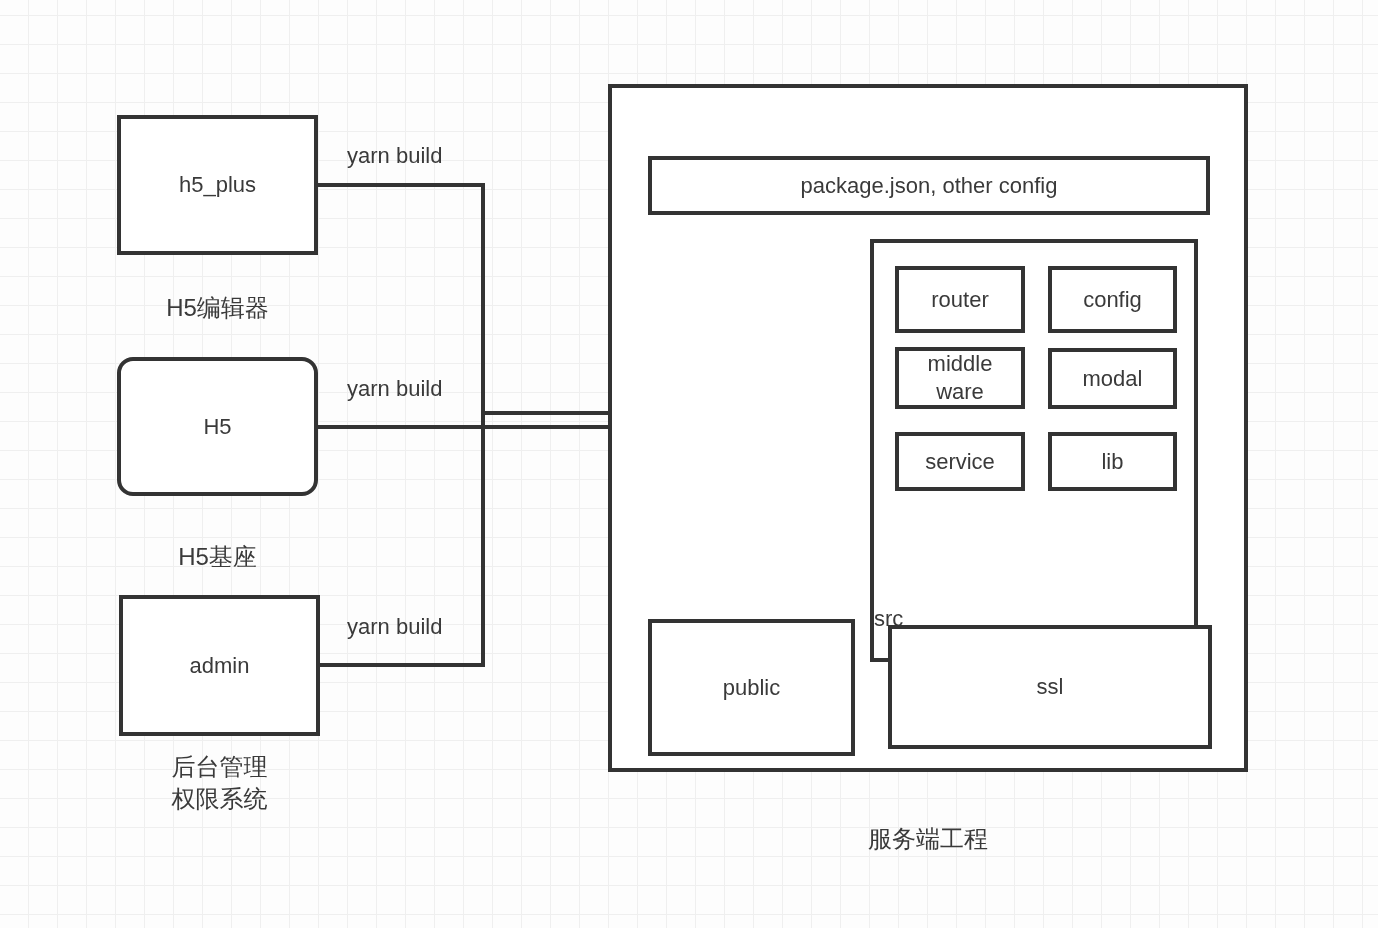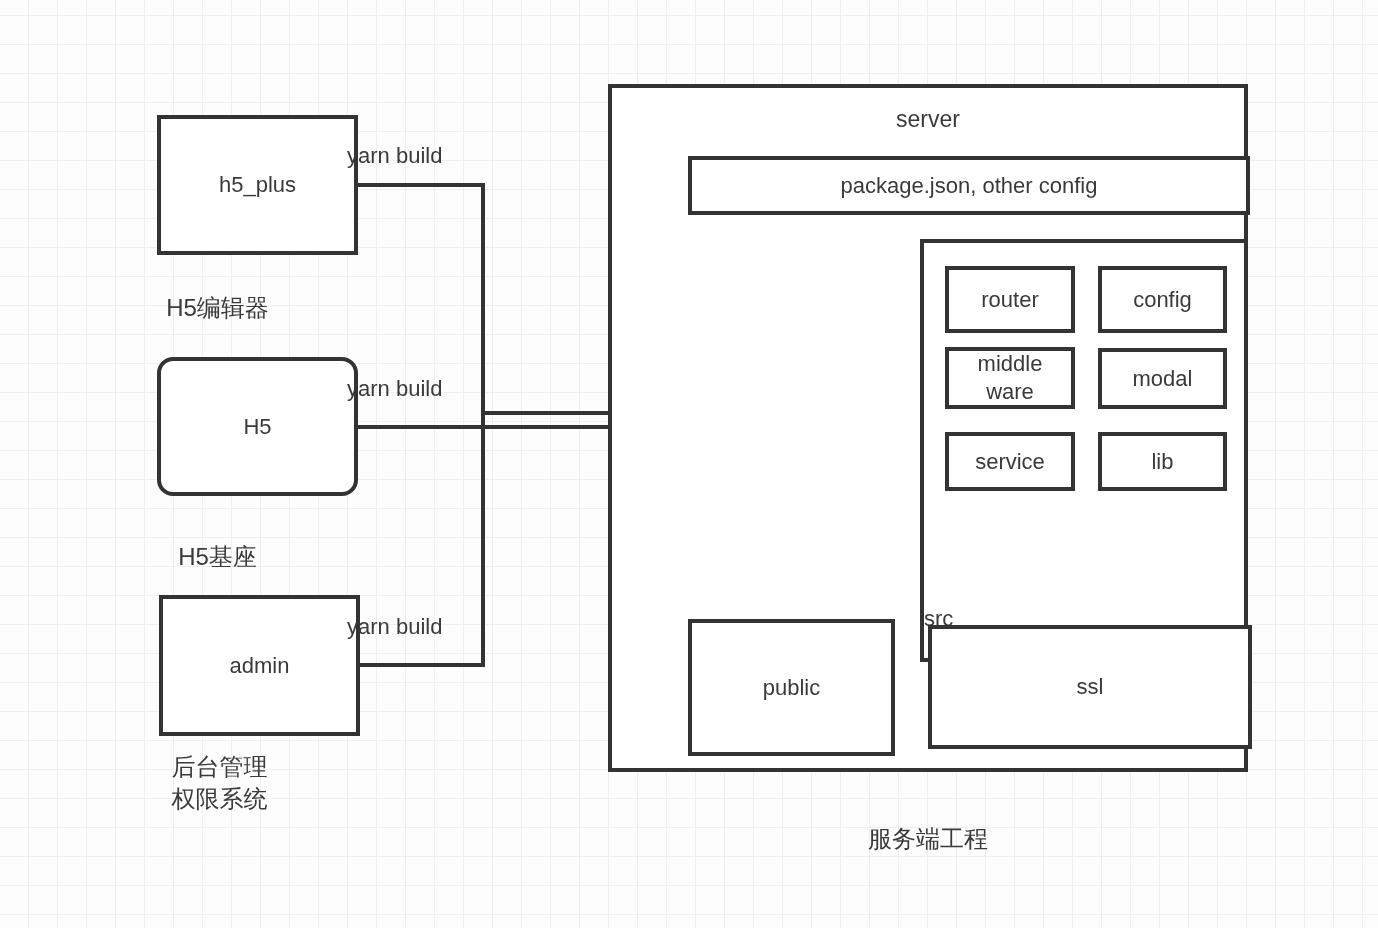--- a/index.html
+++ b/index.html
@@ -32,21 +32,20 @@
   .node {
     position: absolute;
     background: #ffffff;
     border: 4px solid #333333;
     display: flex;
     align-items: center;
     justify-content: center;
     text-align: center;
     font-size: 22px;
     color: #3a3a3a;
-    margin-left: 40px;
   }
   .edge-label {
     position: absolute;
     font-size: 22px;
     color: #3a3a3a;
     white-space: nowrap;
   }
   .caption {
     position: absolute;
     font-size: 24px;
@@ -78,21 +77,21 @@
     position: absolute;
     left: 0; top: 18px;
     width: 100%;
     text-align: center;
     font-size: 23px;
     color: #3a3a3a;
   }
   .server-box .node { font-size: 22px; }
   .box-config { left: 36px; top: 68px; width: 562px; height: 59px; }
   .box-static { left: 36px; top: 151px; width: 207px; height: 346px; }
-  .box-src    { left: 268px; top: 151px; width: 328px; height: 423px; justify-content: flex-start; align-items: flex-start; }
+  .box-src    { left: 258px; top: 151px; width: 328px; height: 423px; justify-content: flex-start; align-items: flex-start; }
   .box-public { left: 36px; top: 531px; width: 207px; height: 137px; }
   .box-ssl    { left: 276px; top: 537px; width: 324px; height: 124px; }
 
   
   .sub {
     position: absolute;
     background: #ffffff;
     border: 4px solid #333333;
     display: flex;
     align-items: center;
@@ -148,21 +147,20 @@
   <div class="node node-admin">
     <span>admin</span>
   </div>
   <div class="caption cap-admin">
     <div>后台管理</div>
     <div>权限系统</div>
   </div>
   <div class="edge-label lbl-yarn-3">yarn build</div>
 
   <div class="server-box">
-    <div class="server-title">server</div>
 
     <div class="node box-config">
       <span>package.json, other config</span>
     </div>
 
 
     <div class="node box-src">
       <div class="sub sub-router">
         <span>router</span>
       </div>

